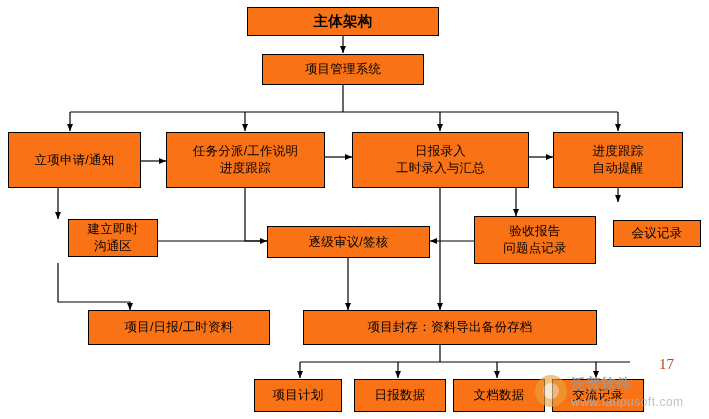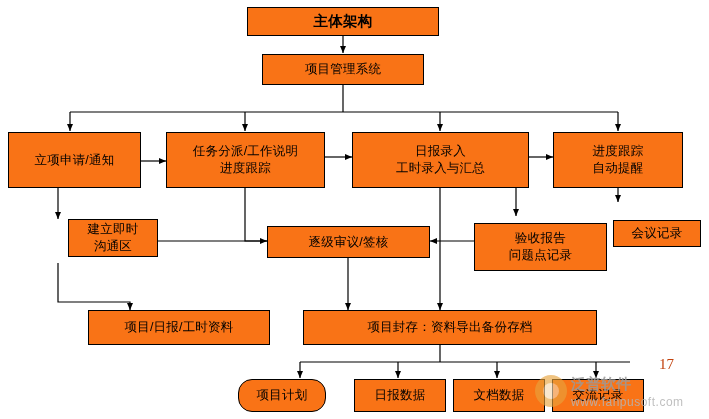--- a/index.html
+++ b/index.html
@@ -190,34 +190,34 @@
 
   <div class="node" style="left:20px; top:219px; width:90px; height:38px;margin-left:48px;">
     <span class="ln">建立即时</span>
     <span class="ln">沟通区</span>
   </div>
 
   <div class="node" style="left:267px; top:226px; width:163px; height:32px;">
     <span class="ln">逐级审议/签核</span>
   </div>
 
-  <div class="node" style="left:474px; top:216px; width:133px; height:48px;margin-top:7px;">
+  <div class="node" style="left:474px; top:216px; width:122px; height:48px;">
     <span class="ln">验收报告</span>
     <span class="ln">问题点记录</span>
   </div>
 
   <div class="node" style="left:88px; top:310px; width:182px; height:35px;">
     <span class="ln">项目/日报/工时资料</span>
   </div>
 
   <div class="node" style="left:303px; top:310px; width:294px; height:35px;">
     <span class="ln">项目封存：资料导出备份存档</span>
   </div>
 
-  <div class="node" style="left:238px; top:379px; width:88px; height:33px;border-radius:14px;">
+  <div class="node" style="left:254px; top:379px; width:88px; height:33px;">
     <span class="ln">项目计划</span>
   </div>
 
   <div class="node" style="left:354px; top:379px; width:92px; height:33px;">
     <span class="ln">日报数据</span>
   </div>
 
   <div class="node" style="left:453px; top:379px; width:92px; height:33px;">
     <span class="ln">文档数据</span>
   </div>

